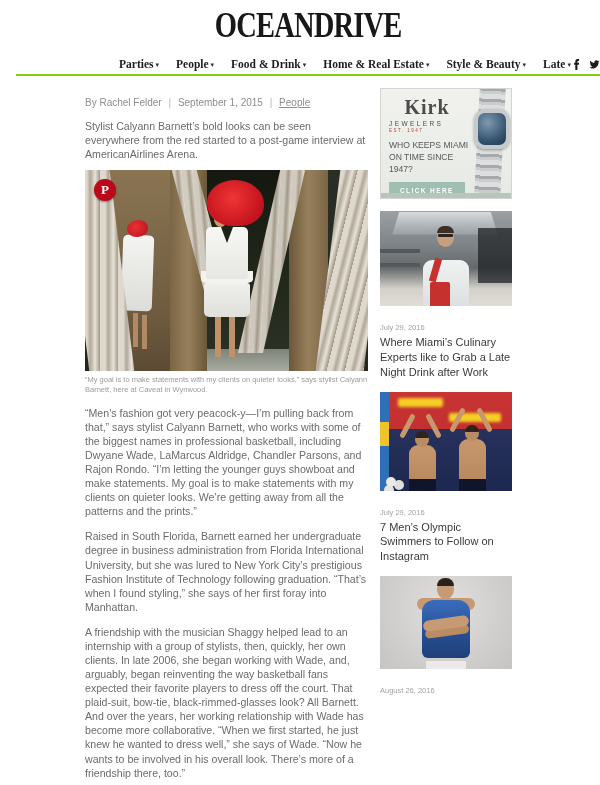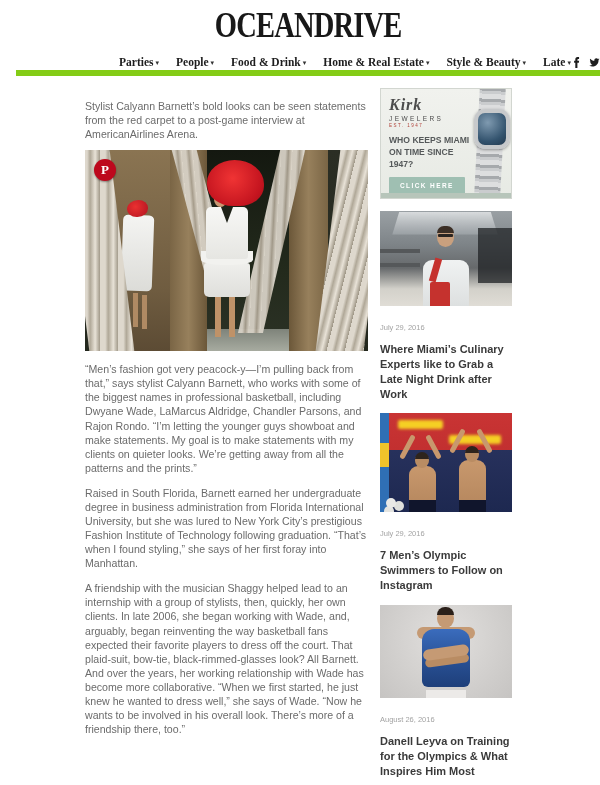--- a/index.html
+++ b/index.html
@@ -5,21 +5,21 @@
   * { margin:0; padding:0; box-sizing:border-box; }
   html,body { width:600px; height:785px; background:#fff; overflow:hidden;
     font-family:"Liberation Sans","DejaVu Sans",sans-serif; }
 
   
   .header { padding-top:6px;padding-left:16px; }
   .logo { text-align:center; font-family:"Liberation Serif","DejaVu Serif",serif;
     font-weight:700; font-size:34px; color:#181818; letter-spacing:-1px; }
   .logo span { display:inline-block; transform:scale(.84,1.06); }
   .navbar { display:flex; align-items:center; justify-content:space-between;
-    padding:10px 95px 0 103px; border-bottom:6px solid #84cc16; height:32px; }
+    padding:10px 95px 0 103px; border-bottom:2px solid #84cc16; height:32px; }
   .nav-items { display:flex; gap:17px; }
   .nav-item { font-family:"Liberation Serif","DejaVu Serif",serif; font-weight:700;
     font-size:11.5px; color:#1d1d1d; cursor:pointer; white-space:nowrap; }
   .nav-item .caret { font-size:7px; color:#333; vertical-align:1px; margin-left:2px; }
   .social { display:flex; gap:7px; align-items:center; }
   .social svg { width:11px; height:11px; display:block; color:#1d1d1d; cursor:pointer; }
 
   
   .content { display:flex; gap:12px; padding:12px 88px 0 85px; }
   .main { width:283px; flex:none; }
@@ -84,35 +84,35 @@
   .ad { position:relative; width:132px; height:111px; border:1px solid #d2d6d0;
     background:linear-gradient(180deg,#f1f2ee,#e7eae4); overflow:hidden; cursor:pointer; }
   .ad-bottombar { position:absolute; left:0; right:0; bottom:0; height:5px; background:#b7c5ba; }
   .bracelet { position:absolute; right:8px; top:-6px; bottom:-2px; width:26px; border-radius:7px;
     transform:rotate(3deg);
     background:repeating-linear-gradient(180deg,#dddedf 0 5px,#a6a9ac 5px 8px,#caccce 8px 11px); }
   .dial { position:absolute; right:1px; top:20px; width:36px; height:40px; border-radius:11px;
     border:4px solid #c7c9cb; box-shadow:0 1px 3px rgba(0,0,0,.35);
     background:radial-gradient(circle at 35% 30%,#7f9ab0,#33536e 65%,#22394e); }
   .ad-inner { position:relative; padding:7px 8px; width:92px; }
-  .kirk-script { font-family:"Liberation Serif",serif; font-style:italic; font-weight:700;
-    font-size:16px; color:#4c4c4c; letter-spacing:1px; }
+  .kirk-script { font-family:"Liberation Serif",serif; font-weight:700;
+    font-size:20px; color:#4c4c4c; letter-spacing:1px;text-align:center; }
   .kirk-jewelers { font-size:6.5px; letter-spacing:2.4px; color:#4c4c4c; margin-top:1px; }
   .kirk-est { font-size:4.5px; letter-spacing:1.5px; color:#b04038; margin-top:1px; }
-  .ad-headline { margin-top:6px; font-size:8.6px; font-weight:700; color:#55595a; line-height:1.4; width:86px; }
+  .ad-headline { margin-top:6px; font-size:8.6px; font-weight:400; color:#55595a; line-height:1.4; width:86px; }
   .ad-button { display:inline-block; margin-top:7px; background:#9fbfb2; color:#fff;
     font-size:6.5px; font-weight:700; letter-spacing:1.4px; padding:5px 11px; border-radius:1px; cursor:pointer; }
 
   
   .pp-heading { margin-top:17px; font-size:13.5px; font-weight:800; color:#121212; letter-spacing:.2px; }
   .post { margin-top:12px; cursor:pointer; }
   .post-img { position:relative; width:132px; overflow:hidden; }
   .post-img div { position:absolute; }
   .post-date { margin-top:17px; font-size:7.5px; color:#a3a3a3; }
-  .post-title { margin-top:10px; font-size:11px; font-weight:700; color:#3a3a3a; line-height:1.35; }
+  .post-title { margin-top:3px; font-size:11px; font-weight:400; color:#3a3a3a; line-height:1.35; }
 
   
   .img-chef { height:95px;
     background:linear-gradient(180deg,#9aa0a4 0%,#7e8488 35%,#66696b 60%,#d3d1ca 82%,#e0ddd6 100%); }
   .hood { left:12%; top:0; width:74%; height:24%; transform:perspective(40px) rotateX(14deg);
     background:linear-gradient(180deg,#d8dbdd,#9aa0a4); }
   .dark-right { right:0; top:18%; width:26%; height:58%; background:rgba(32,35,37,.75); }
   .shelf { left:0; top:40%; width:30%; height:4px; background:#55585a; box-shadow:0 14px 0 #55585a; }
   .chef-head { left:50%; top:18%; width:17px; height:19px; margin-left:-9px; border-radius:50%;
     background:#c9a07e; }
@@ -181,21 +181,28 @@
           <circle cx="6" cy="6" r="2.2" fill="none" stroke="currentColor" stroke-width="1.1"></circle>
           <circle cx="9" cy="3" r=".8" fill="currentColor"></circle>
         </svg>
 
     </div>
   </div>
 </div>
 
 <div class="content">
   <div class="main">
-    <p class="intro">Stylist Calyann Barnett’s bold looks can be seen statements from the red carpet to a post-game interview at AmericanAirlines Arena.</p>
+    <div class="byline">
+      <span>By Rachel Felder</span>
+      <span class="sep">|</span>
+      <span>September 1, 2015</span>
+      <span class="sep">|</span>
+      <a>People</a>
+    </div>
+    <p class="intro">Stylist Calyann Barnett’s bold looks can be seen everywhere from the red started to a post-game interview at AmericanAirlines Arena.</p>
 
     <div class="hero">
       <div class="wall-l"></div>
       <div class="opening"></div>
       <div class="floor"></div>
       <div class="col-l"></div>
       <div class="col-r"></div>
       <div class="refl-suit"></div>
       <div class="refl-hair"></div>
       <div class="refl-legs"></div>
@@ -204,20 +211,21 @@
       <div class="legs"></div>
       <div class="shorts"></div>
       <div class="peplum"></div>
       <div class="torso"></div>
       <div class="face"></div>
       <div class="hair"></div>
       <div class="curtain curt-left"></div>
       <div class="curtain curt-right"></div>
       <div class="pin-badge">P</div>
     </div>
+    <div class="caption">“My goal is to make statements with my clients on quieter looks,” says stylist Calyann Barnett, here at Caveat in Wynwood.</div>
 
     <p class="para">“Men’s fashion got very peacock-y—I’m pulling back from that,” says stylist Calyann Barnett, who works with some of the biggest names in professional basketball, including Dwyane Wade, LaMarcus Aldridge, Chandler Parsons, and Rajon Rondo. “I’m letting the younger guys showboat and make statements. My goal is to make statements with my clients on quieter looks. We’re getting away from all the patterns and the prints.”</p>
     <p class="para">Raised in South Florida, Barnett earned her undergraduate degree in business administration from Florida International University, but she was lured to New York City’s prestigious Fashion Institute of Technology following graduation. “That’s when I found styling,” she says of her first foray into Manhattan.</p>
     <p class="para">A friendship with the musician Shaggy helped lead to an internship with a group of stylists, then, quickly, her own clients. In late 2006, she began working with Wade, and, arguably, began reinventing the way basketball fans expected their favorite players to dress off the court. That plaid-suit, bow-tie, black-rimmed-glasses look? All Barnett. And over the years, her working relationship with Wade has become more collaborative. “When we first started, he just knew he wanted to dress well,” she says of Wade. “Now he wants to be involved in his overall look. There’s more of a friendship there, too.”</p>
 
   </div>
 
   <div class="aside">
     <div class="ad">
       <div class="bracelet"></div>
@@ -273,16 +281,15 @@
     <div class="post">
       <div class="post-img img-gym">
         <div class="gym-shoulder"></div>
           <div class="gym-tank"></div>
         <div class="gym-arms"></div>
           <div class="gym-bottom"></div>
         <div class="gym-head"></div>
           <div class="gym-hair"></div>
       </div>
       <div class="post-date">August 26, 2016</div>
-      <div class="post-title">Danell Leyva on Training for the Olympics &amp; What Inspires Him Most</div>
     </div>
   </div>
 </div>
 
 </body></html>

